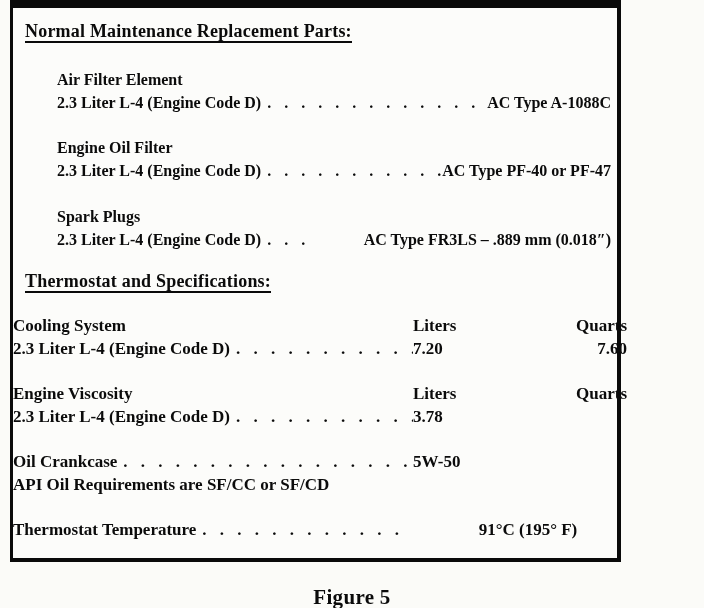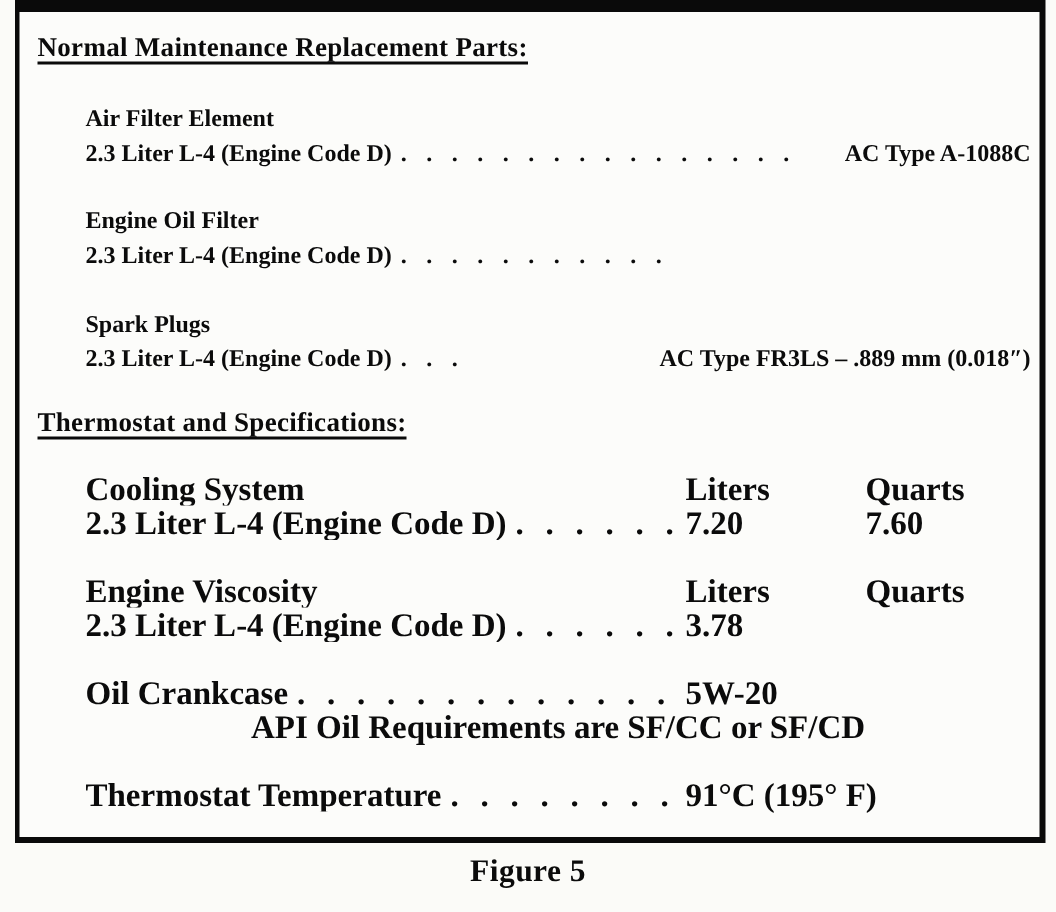--- a/index.html
+++ b/index.html
@@ -12,21 +12,21 @@
     overflow: hidden;
     background: #fbfbf8;
     font-family: "Liberation Serif", "DejaVu Serif", serif;
     color: #0b0b0b;
     font-weight: bold;
     -webkit-font-smoothing: none;
   }
   .spec-box {
     box-sizing: border-box;
     margin-left: 10px;
-    width: 687px;
+    width: 611px;
     border-top: 8px solid #0a0a0a;
     border-left: 3px solid #0a0a0a;
     border-right: 4px solid #0a0a0a;
     border-bottom: 4px solid #0a0a0a;
     padding: 10px 6px 17px 0;
     background: #fcfcfa;
   }
   .heading {
     margin: 2px 0 0 12px;
     font-size: 18px;
@@ -53,40 +53,39 @@
     letter-spacing: 1px;
     word-spacing: 7px;
     padding: 0 5px 0 6px;
     overflow: hidden;
   }
   .leader-value { margin-left: auto; }
 
   .cap-row {
     display: grid;
     grid-template-columns: 400px 120px 110px;
-    margin-left: 44px;
-    font-size: 22px;
+    font-size: 17px;
     line-height: 23px;
   }
   .cap-cooling   { margin-top: 21px; }
   .cap-crankcase { margin-top: 22px; }
   .cap-viscosity { margin-top: 22px; }
   .cap-thermo    { margin-top: 22px; }
 
   .cap-col1 {
     white-space: nowrap;
     overflow: hidden;
   }
   .cap-liters  { text-align: left; }
-  .cap-quarts  { padding-right: 16px; }
-  .cap-span    { grid-column: 2 / 4; }
-  .cap-note    { grid-column: 1 / 4; white-space: nowrap; text-align: center; }
+  .cap-quarts  { text-align: right; padding-right: 16px; }
+  .cap-span    { grid-column: 2 / 4; text-align: center; }
+  .cap-note    { grid-column: 1 / 4; white-space: nowrap; }
 
   .figure-caption {
-    margin-top: 6px;
+    margin-top: 23px;
     text-align: center;
     font-size: 21px;
     line-height: 24px;
     letter-spacing: 0.3px;
   }
 </style>
 </head>
 <body>
 
 <div class="spec-box">
@@ -102,20 +101,21 @@
       <span class="dots">. . . . . . . . . . . . . . . .</span>
       <span class="leader-value">AC Type A-1088C</span>
     </div>
   </div>
 
   <div class="item item-2">
     <div>Engine Oil Filter</div>
     <div class="leader-line">
       <span>2.3 Liter L-4 (Engine Code D)</span>
       <span class="dots">. . . . . . . . . . .</span>
+      <span class="leader-value">AC Type PF-40 or PF-47</span>
     </div>
   </div>
 
   <div class="item item-3">
     <div>Spark Plugs</div>
     <div class="leader-line">
       <span>2.3 Liter L-4 (Engine Code D)</span>
       <span class="dots">. . .</span>
       <span class="leader-value">AC Type FR3LS – .889 mm (0.018″)</span>
     </div>
@@ -137,21 +137,21 @@
   <div class="cap-row cap-crankcase">
     <span class="cap-col1">Engine Viscosity</span>
     <span class="cap-liters">Liters</span>
     <span class="cap-quarts">Quarts</span>
     <span class="cap-col1"><span>2.3 Liter L-4 (Engine Code D)</span><span class="dots">. . . . . . . . . . . .</span></span>
     <span class="cap-liters">3.78</span>
   </div>
 
   <div class="cap-row cap-viscosity">
     <span class="cap-col1"><span>Oil Crankcase</span><span class="dots">. . . . . . . . . . . . . . . . . . . . . . .</span></span>
-    <span class="cap-liters">5W-20</span>
+    <span class="cap-liters">5W-50</span>
     <span></span>
     <span class="cap-note">API Oil Requirements are SF/CC or SF/CD</span>
   </div>
 
   <div class="cap-row cap-thermo">
     <span class="cap-col1"><span>Thermostat Temperature</span><span class="dots">. . . . . . . . . . . . . .</span></span>
     <span class="cap-span">91°C (195° F)</span>
   </div>
 
 </div>

